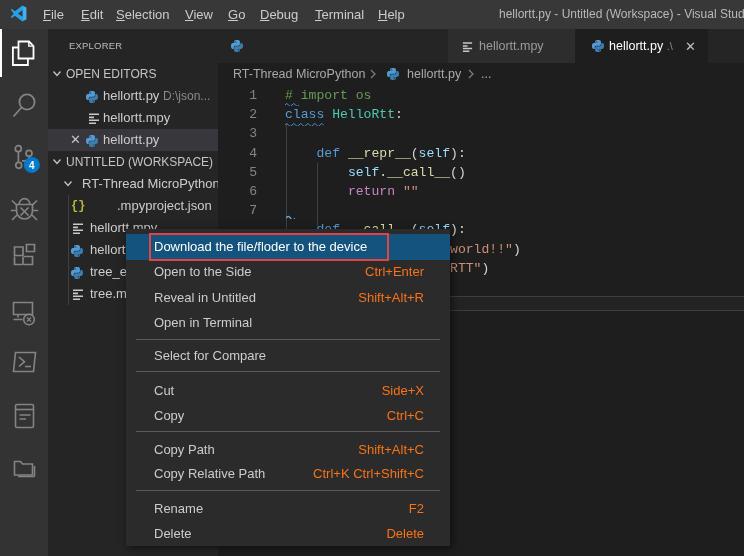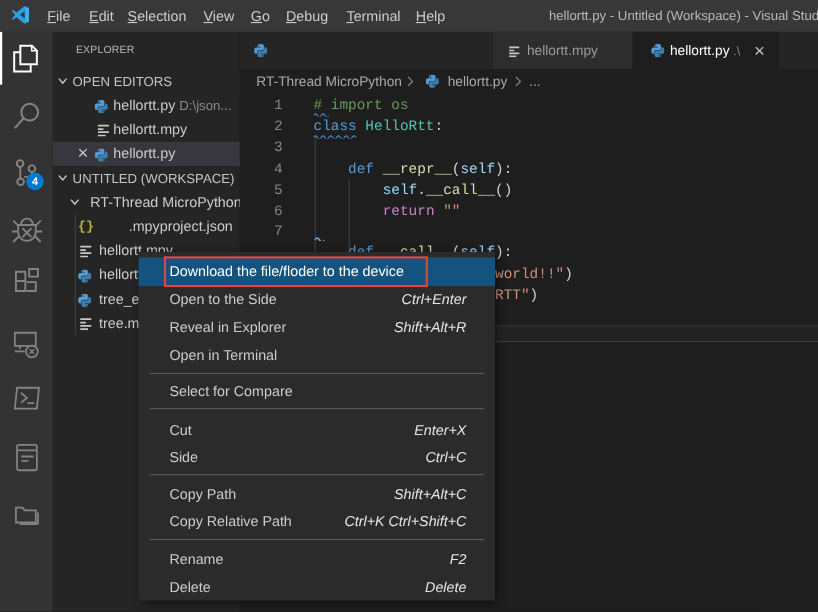--- a/index.html
+++ b/index.html
@@ -35,21 +35,21 @@
   .num { left:230px; width:27px; text-align:right; color:#858585; }
   .code { left:285px; color:#d4d4d4; }
   .c-com { color:#6a9955; } .c-kw { color:#569cd6; } .c-ctl { color:#c586c0; }
   .c-cls { color:#4ec9b0; } .c-fn { color:#dcdcaa; } .c-str { color:#ce9178; }
   .c-par { color:#9cdcfe; }
 
   
   #menu { left:126px; top:229px; width:324px; height:317px; background:#2b2b2c; box-shadow:2px 2px 8px rgba(0,0,0,.55); }
   .mrow { position:absolute; left:126px; width:324px; height:26px; line-height:26px; font-size:13px; color:#cccccc; }
   .mrow .lbl { position:absolute; left:28px; }
-  .mrow .key { position:absolute; right:26px; color:#e5e5e5;font-style:italic; }
+  .mrow .key { position:absolute; right:26px; color:#f97316; }
   .msep { position:absolute; left:136px; width:304px; height:1px; background:#5a5a5a; }
   #mselbg { left:126px; top:234px; width:324px; height:26px; background:#14537e; }
   #redbox { left:149px; top:233px; width:240px; height:28px; border:2px solid #e24444; }
 </style>
 </head>
 <body>
 <div id="page">
 
   <svg width="0" height="0" style="position:absolute;">
     <defs>
@@ -278,37 +278,37 @@
   <div class="abs" id="menu"></div>
   <div class="abs" id="mselbg"></div>
   <div class="mrow" style="top:234px; color:#ffffff;">
       <span class="lbl">Download the file/floder to the device</span>
     </div>
   <div class="mrow" style="top:259.3px;">
       <span class="lbl">Open to the Side</span>
       <span class="key">Ctrl+Enter</span>
     </div>
   <div class="mrow" style="top:284.6px;">
-      <span class="lbl">Reveal in Explorer</span>
+      <span class="lbl">Reveal in Untitled</span>
       <span class="key">Shift+Alt+R</span>
     </div>
   <div class="mrow" style="top:310px;">
       <span class="lbl">Open in Terminal</span>
     </div>
   <div class="msep" style="top:338.5px;"></div>
   <div class="mrow" style="top:342.8px;">
       <span class="lbl">Select for Compare</span>
     </div>
   <div class="msep" style="top:370.7px;"></div>
   <div class="mrow" style="top:377.9px;">
       <span class="lbl">Cut</span>
-      <span class="key">Enter+X</span>
+      <span class="key">Side+X</span>
     </div>
   <div class="mrow" style="top:402.6px;">
-      <span class="lbl">Side</span>
+      <span class="lbl">Copy</span>
       <span class="key">Ctrl+C</span>
     </div>
   <div class="msep" style="top:430.6px;"></div>
   <div class="mrow" style="top:436.6px;">
       <span class="lbl">Copy Path</span>
       <span class="key">Shift+Alt+C</span>
     </div>
   <div class="mrow" style="top:461.3px;">
       <span class="lbl">Copy Relative Path</span>
       <span class="key">Ctrl+K Ctrl+Shift+C</span>

